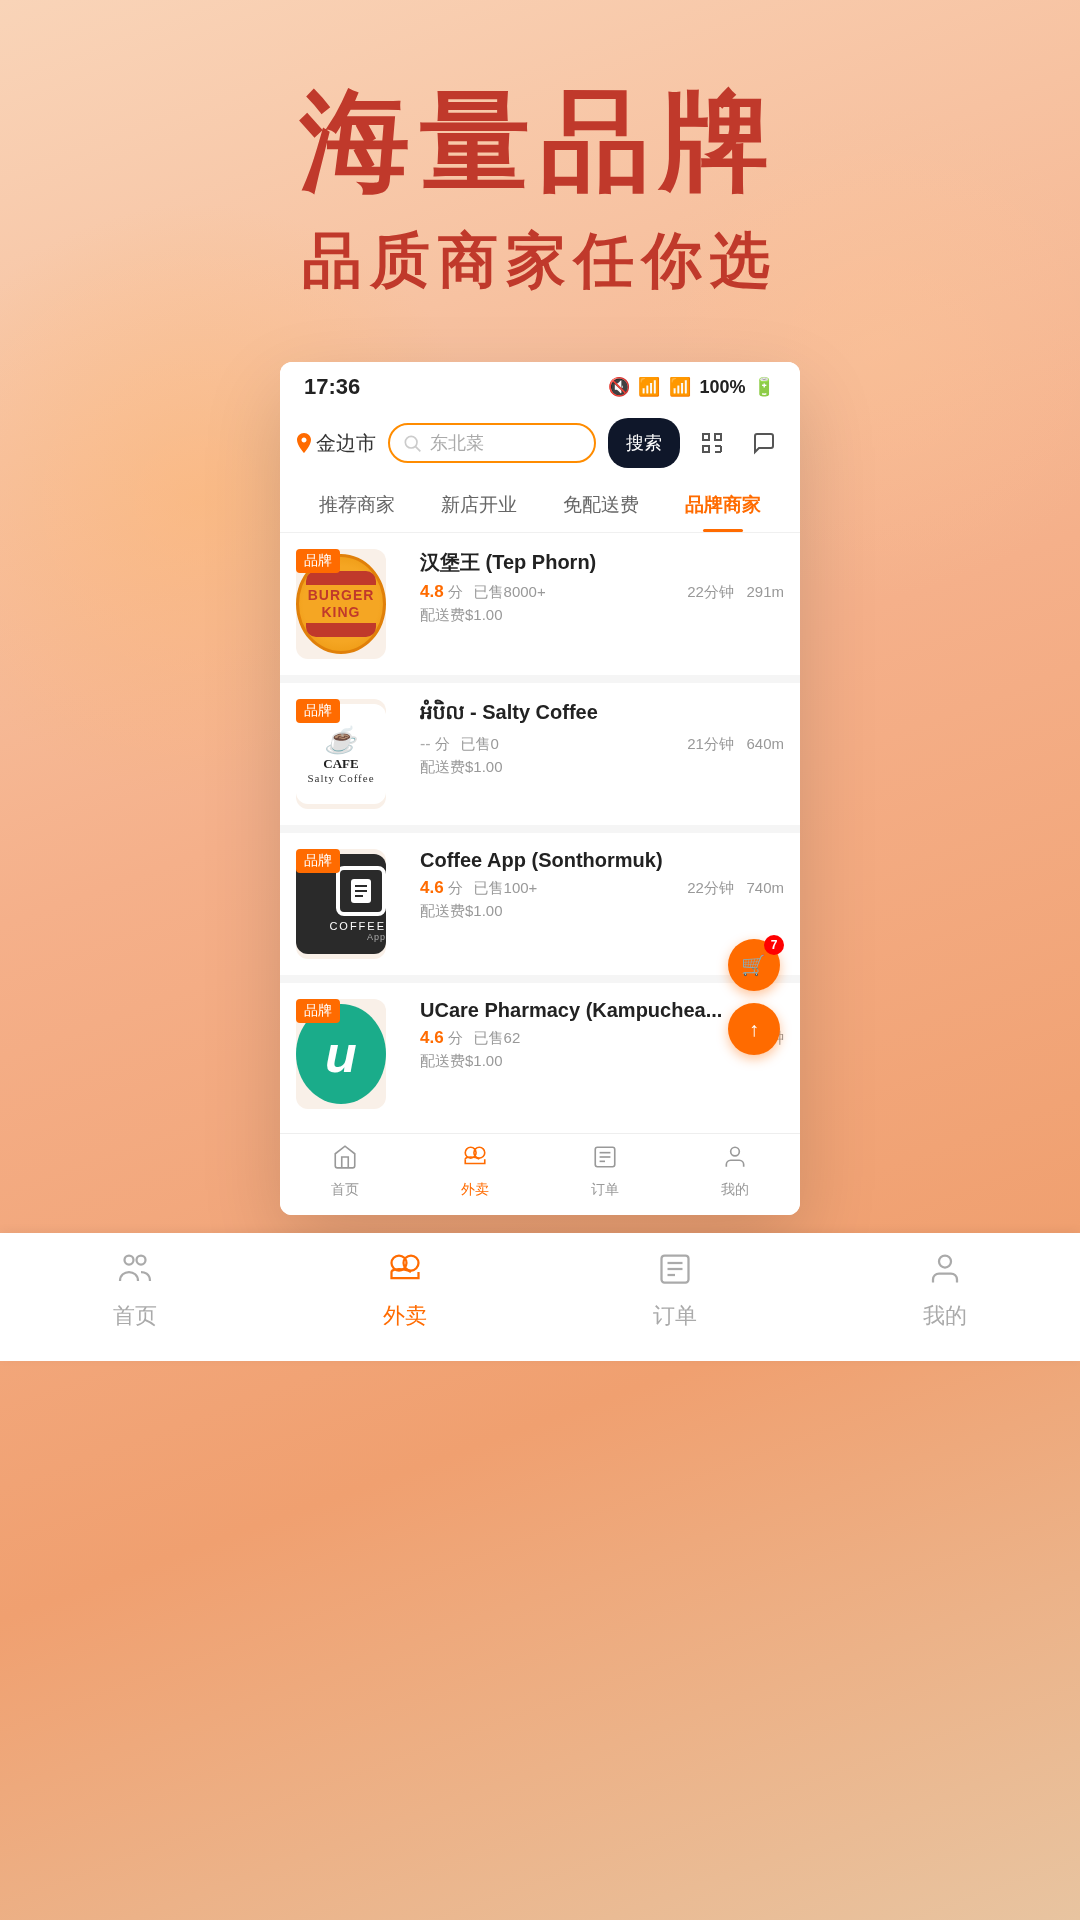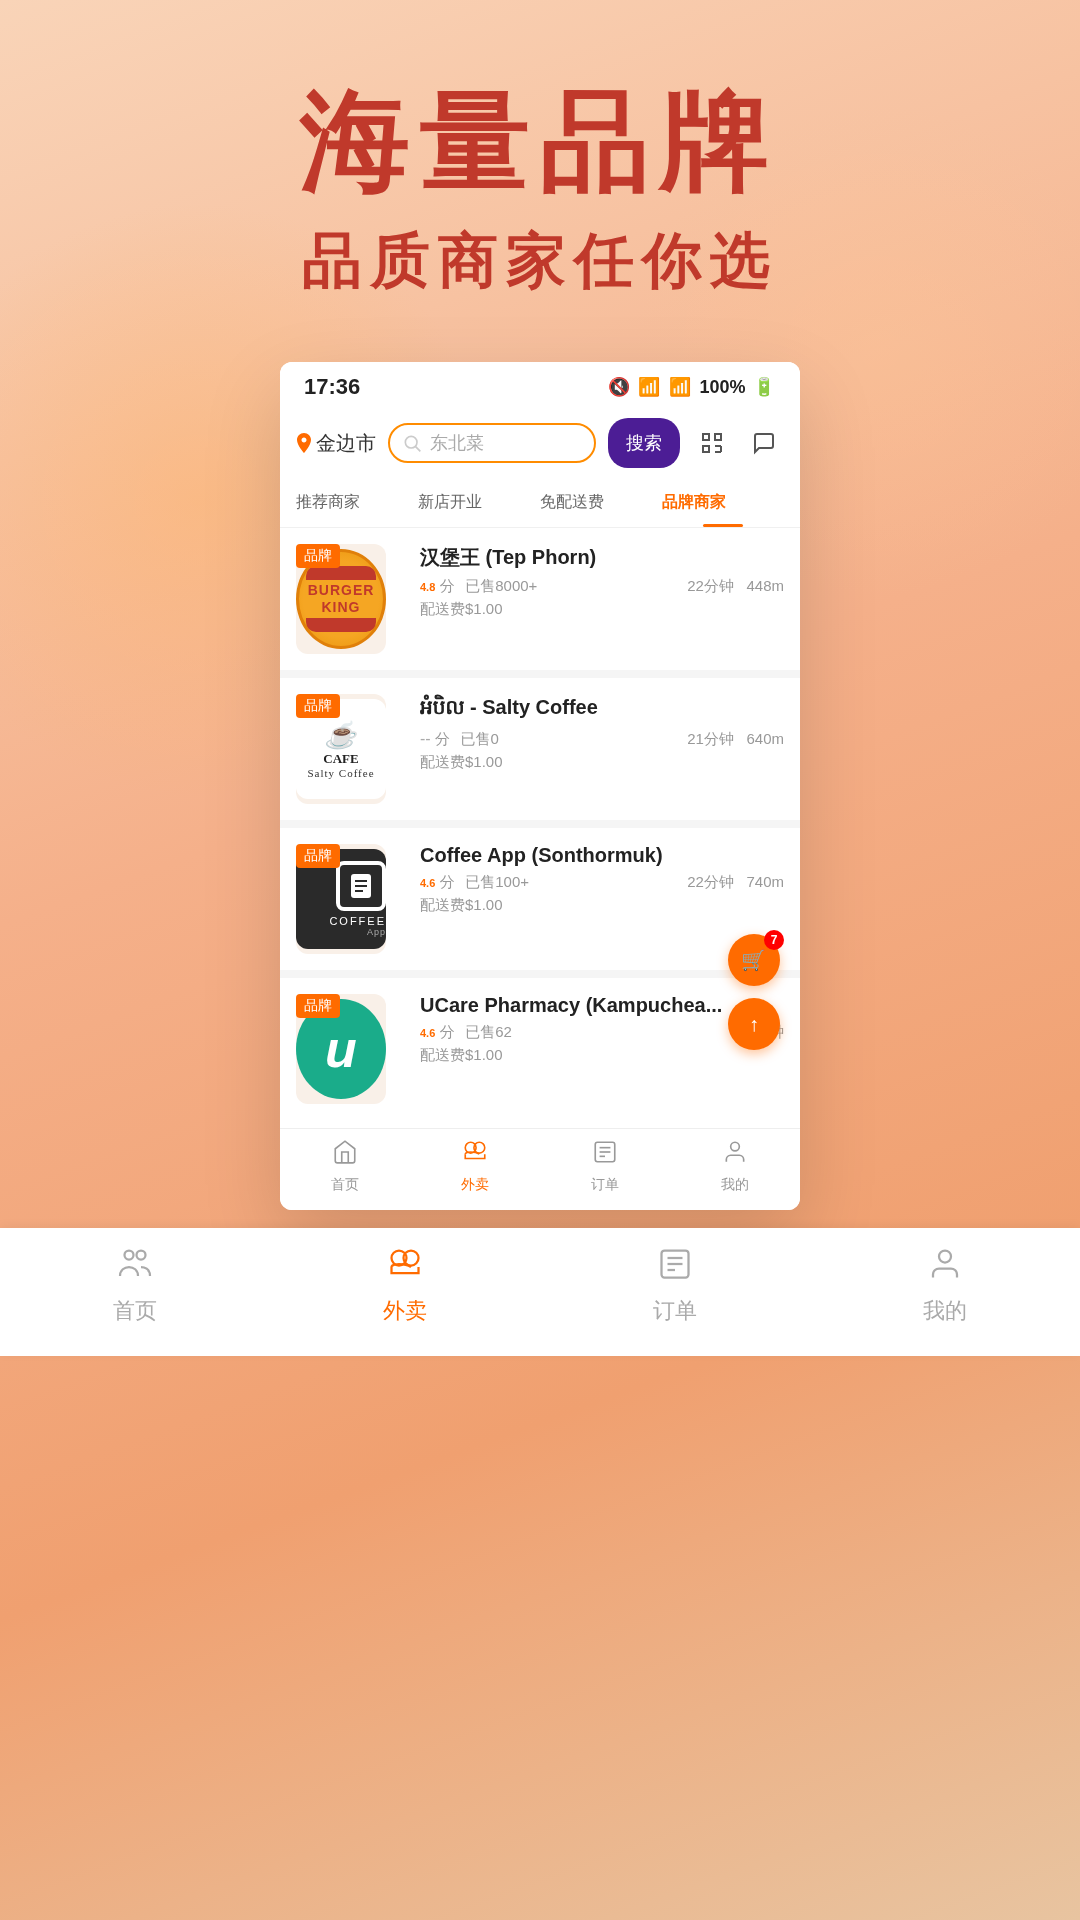--- a/index.html
+++ b/index.html
@@ -119,21 +119,21 @@
     .search-icon-svg {
       width: 20px; height: 20px;
       opacity: 0.5;
     }
     .search-input-text {
       font-size: 18px;
       color: #aaa;
       flex: 1;
     }
     .search-btn {
-      background: #4c1d95;
+      background: #0f172a;
       color: #fff;
       border: none;
       border-radius: 20px;
       padding: 13px 18px;
       font-size: 18px;
       cursor: pointer;
     }
     .header-actions {
       display: flex;
       gap: 12px;
@@ -149,23 +149,23 @@
 
     
     .tabs {
       display: flex;
       padding: 0 16px;
       border-bottom: 1px solid #f0f0f0;
       background: #fff;
     }
     .tab {
       flex: 1;
-      text-align: left;
+      text-align: center;
       padding: 14px 0;
-      font-size: 16px;
+      font-size: 19px;
       color: #666;
       cursor: pointer;
       position: relative;
     }
     .tab.active {
       color: #ff6b00;
       font-weight: 700;
     }
     .tab.active::after {
       content: '';
@@ -223,21 +223,21 @@
       color: #222;
       margin-bottom: 6px;
     }
     .store-meta-row {
       display: flex;
       justify-content: space-between;
       align-items: center;
       margin-bottom: 4px;
     }
     .store-rating {
-      font-size: 11px;
+      font-size: 17px;
       color: #ff6b00;
       font-weight: 700;
     }
     .store-sales { font-size: 15px; color: #999; margin-left: 6px; }
     .store-distance { font-size: 15px; color: #999; }
     .store-delivery { font-size: 15px; color: #999; }
     .dashes { color: #aaa; }
 
     
     .bk-logo {
@@ -498,21 +498,21 @@
         <div class="store-name">汉堡王 (Tep Phorn)</div>
         <div class="store-meta-row">
           <div>
             <span class="store-rating">4.8</span>
             <span class="store-rating" style="font-weight:400;font-size:15px;color:#999;">分</span>
             <span class="store-sales">已售8000+</span>
           </div>
           <span class="store-distance">
             <span>22分钟</span>
             &nbsp;
-            <span>448m</span>
+            <span>291m</span>
           </span>
         </div>
         <div class="store-delivery">配送费$1.00</div>
       </div>
     </div>
 
     <div class="store-card">
       <div class="store-logo-wrap">
         <div class="brand-badge">品牌</div>
         <div class="store-logo">

